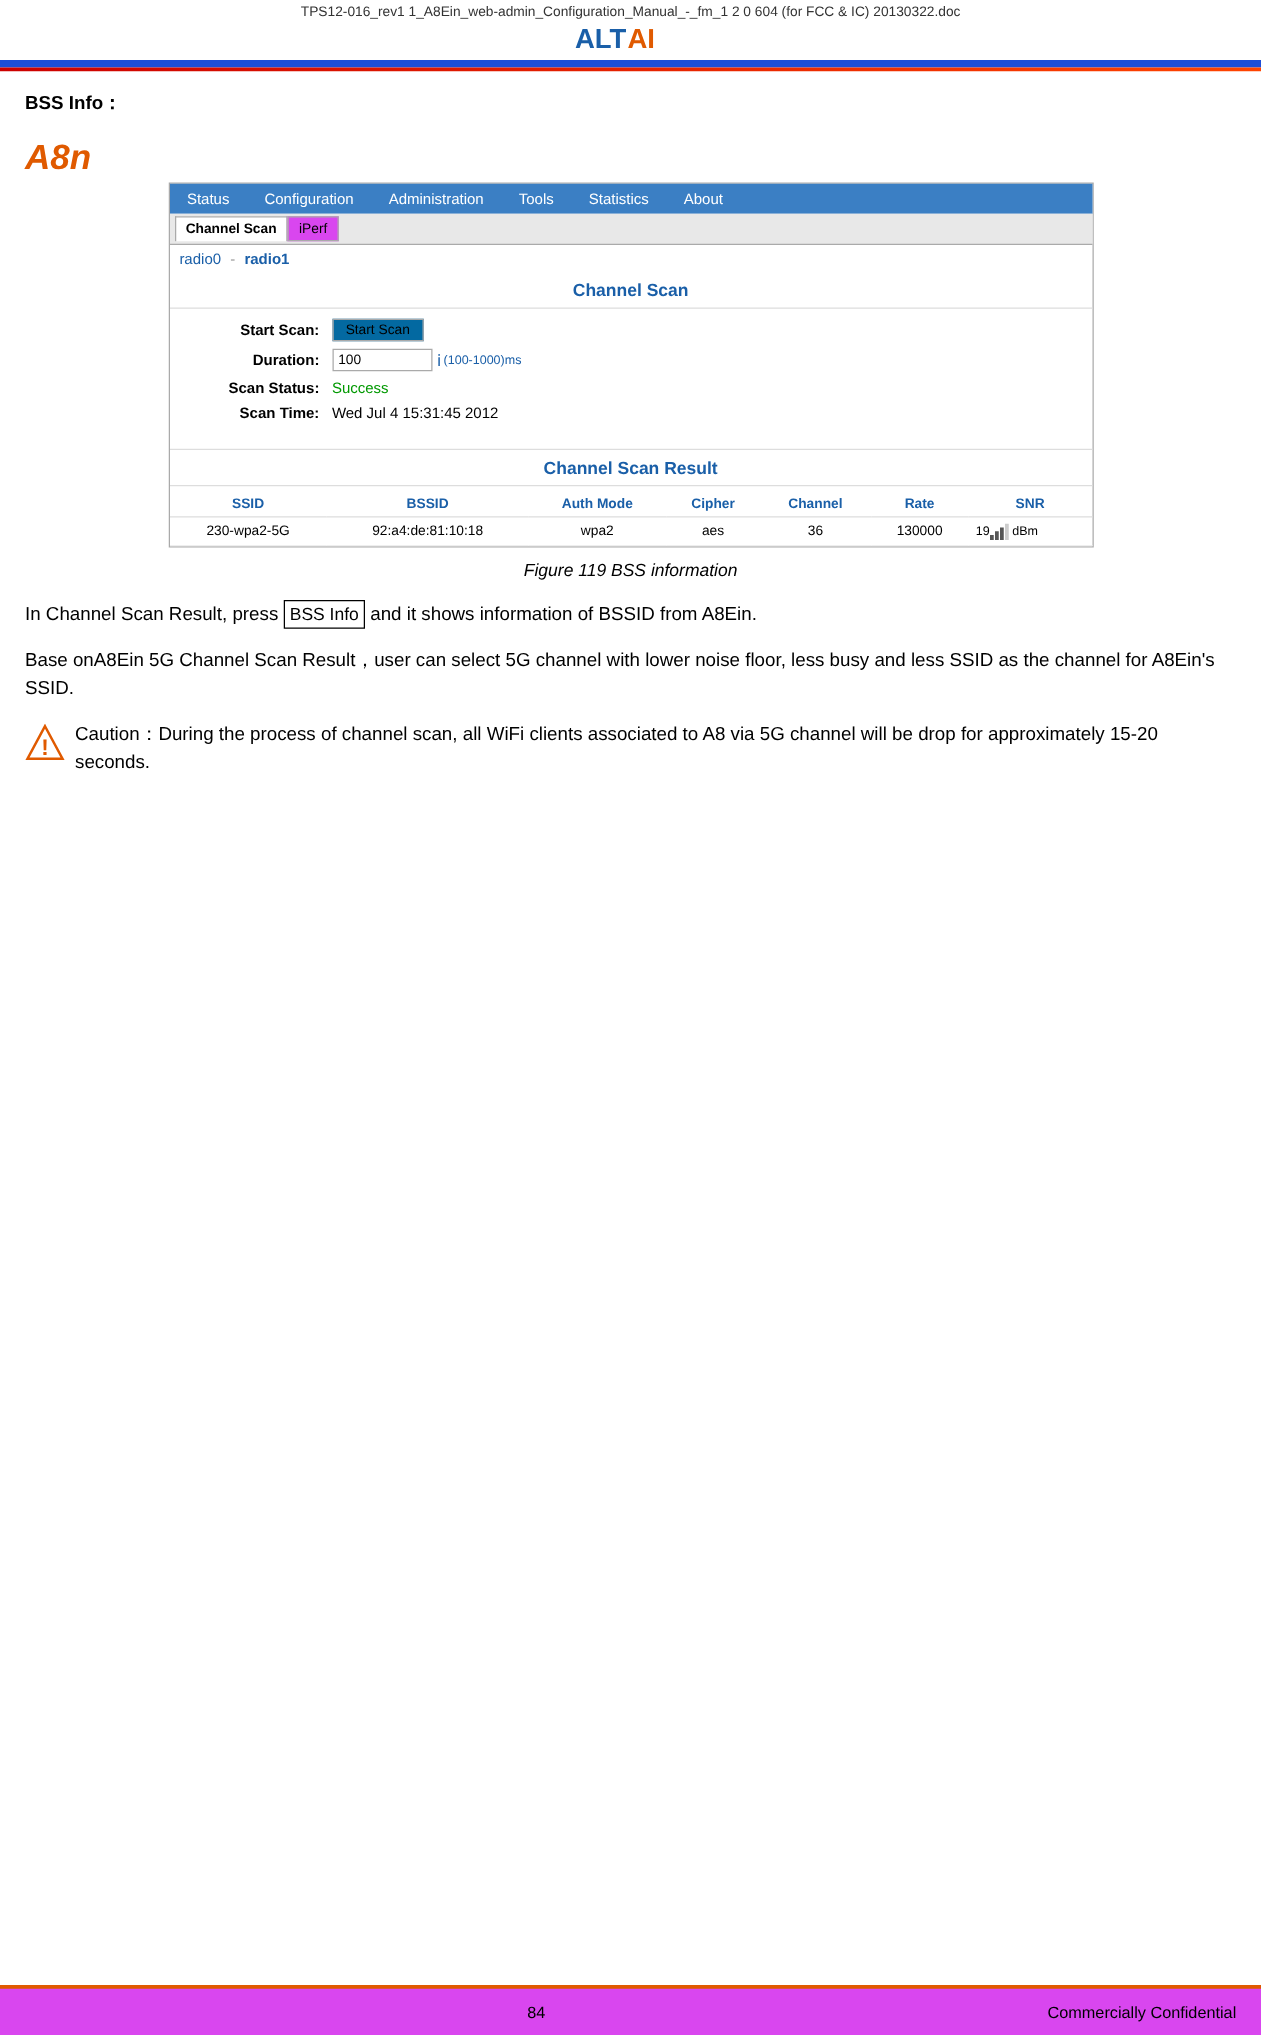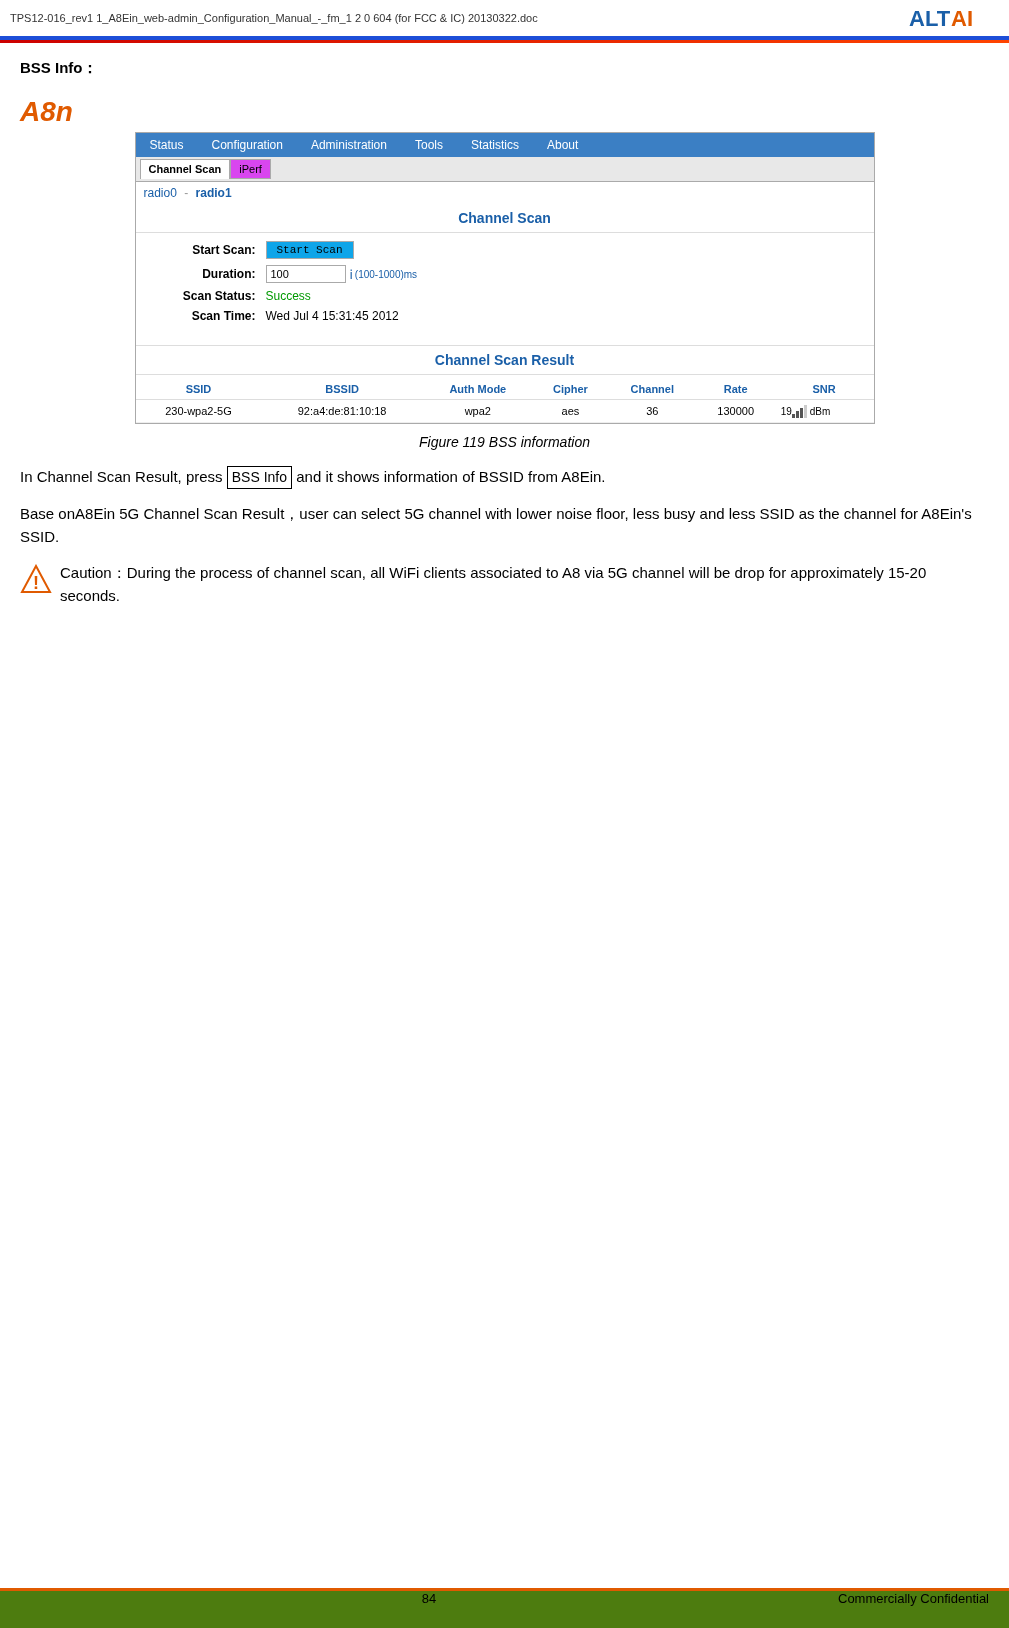--- a/index.html
+++ b/index.html
@@ -6,27 +6,28 @@
     body {
       font-family: Arial, sans-serif;
       font-size: 14px;
       background: #fff;
       color: #000;
       width: 1009px;
       min-height: 1628px;
       position: relative;
     }
     .header-bar {
-      border-bottom: 4px solid #1d4ed8;
+      border-bottom: 6px solid #1d4ed8;
       padding: 4px 10px;
       font-size: 11px;
       color: #333;
       display: flex;
       justify-content: space-between;
       align-items: center;
+      flex-direction: column;
     }
     .header-bar .logo {
       display: flex;
       align-items: center;
     }
     .top-red-line {
       height: 3px;
       background: linear-gradient(to right, #cc0000, #ff4400);
       width: 100%;
     }
@@ -102,26 +103,25 @@
     .form-value {
       font-size: 12px;
     }
     .form-value input {
       border: 1px solid #aaa;
       padding: 2px 4px;
       font-size: 11px;
       width: 80px;
     }
     .form-value button {
-      background: #0ea5e9;
+      background: #0369a1;
       border: 1px solid #aaa;
       padding: 2px 10px;
       font-size: 11px;
       cursor: pointer;
-      font-family: Liberation Mono, monospace;
     }
     .hint-text {
       color: #1a5fa8;
       font-size: 10px;
       display: flex;
       align-items: center;
       margin-left: 4px;
     }
     .hint-icon {
       color: #1a5fa8;
@@ -219,24 +219,25 @@
     }
     
     .footer {
       position: absolute;
       bottom: 0;
       left: 0;
       right: 0;
       height: 40px;
       border-top: 3px solid #e05a00;
       display: flex;
+      align-items: center;
       justify-content: space-between;
       padding: 0 20px;
       font-size: 13px;
-      background: #4d7c0f;
+      background: #d946ef;
     }
     .footer-left {
       text-align: center;
       flex: 1;
     }
     .footer-right {
       text-align: right;
     }
     .a8n-logo {
       font-size: 28px;

